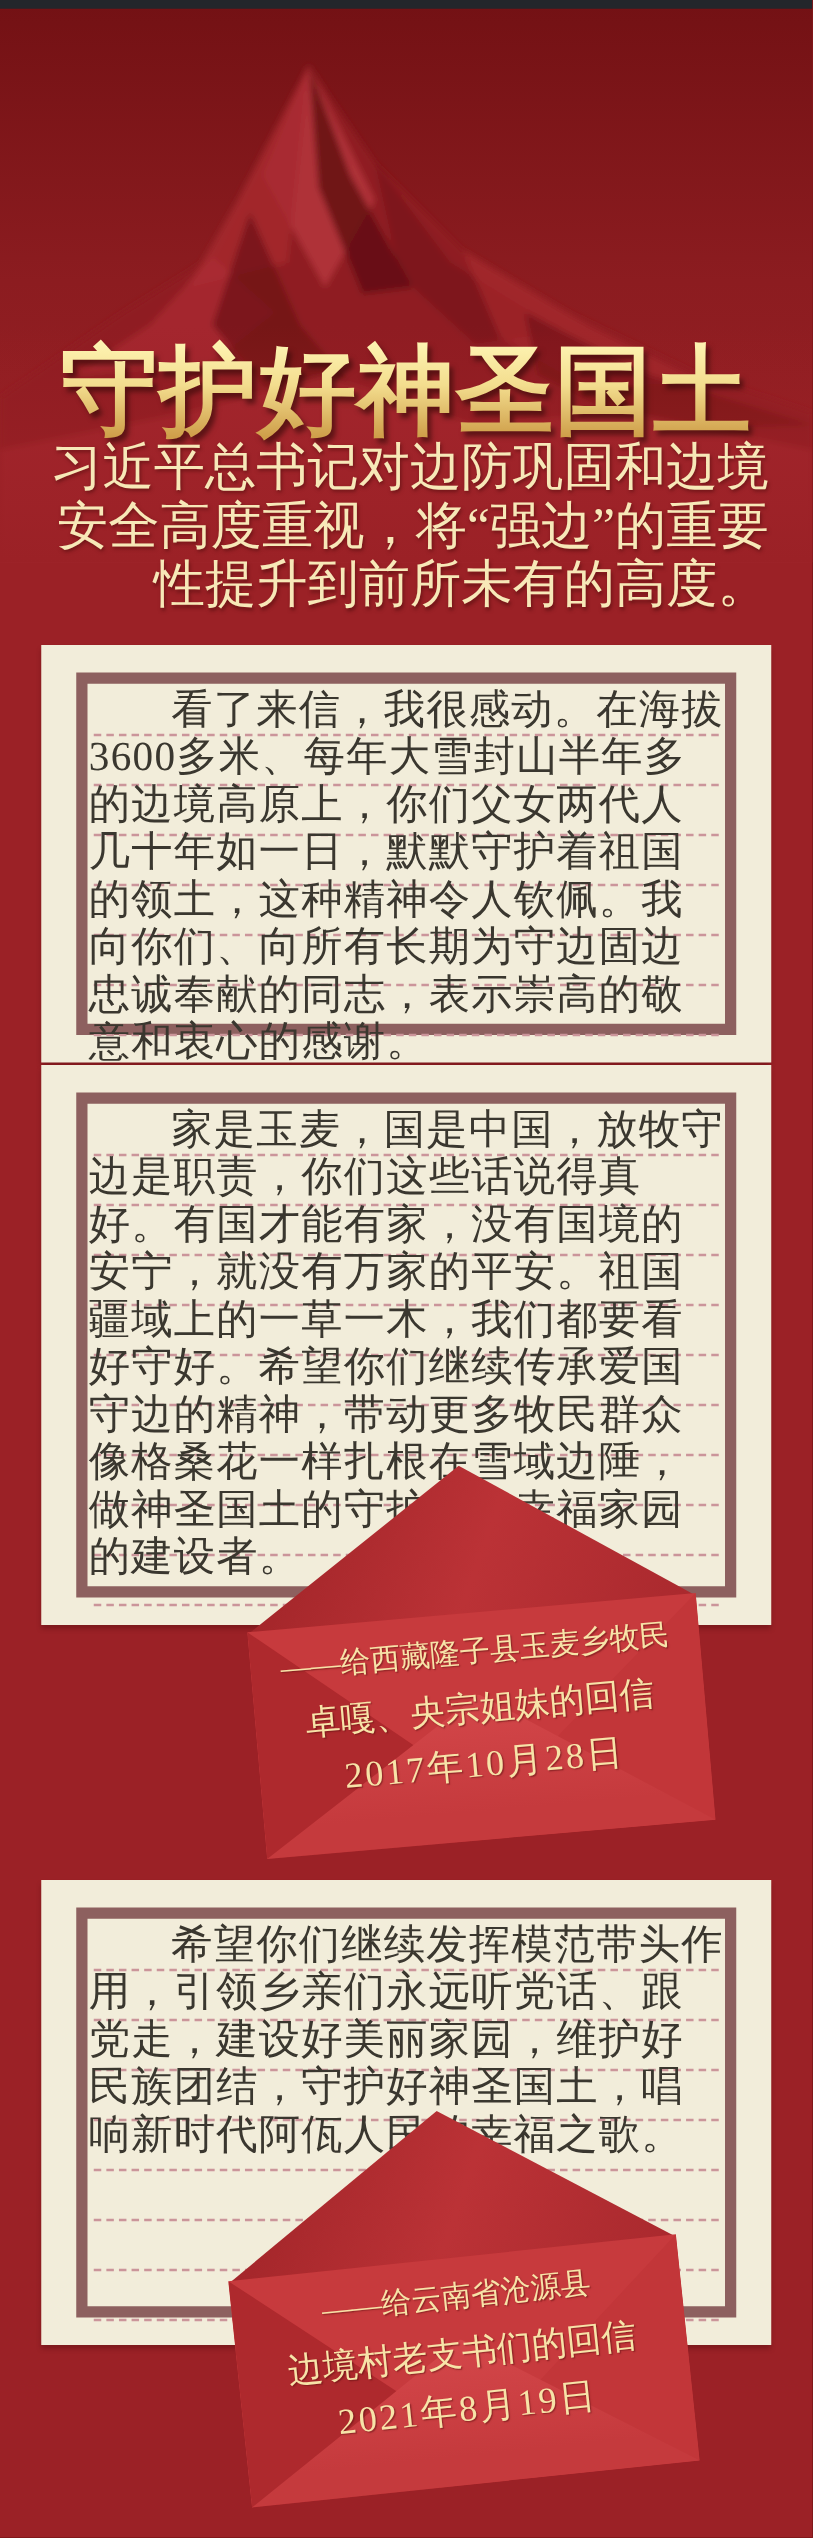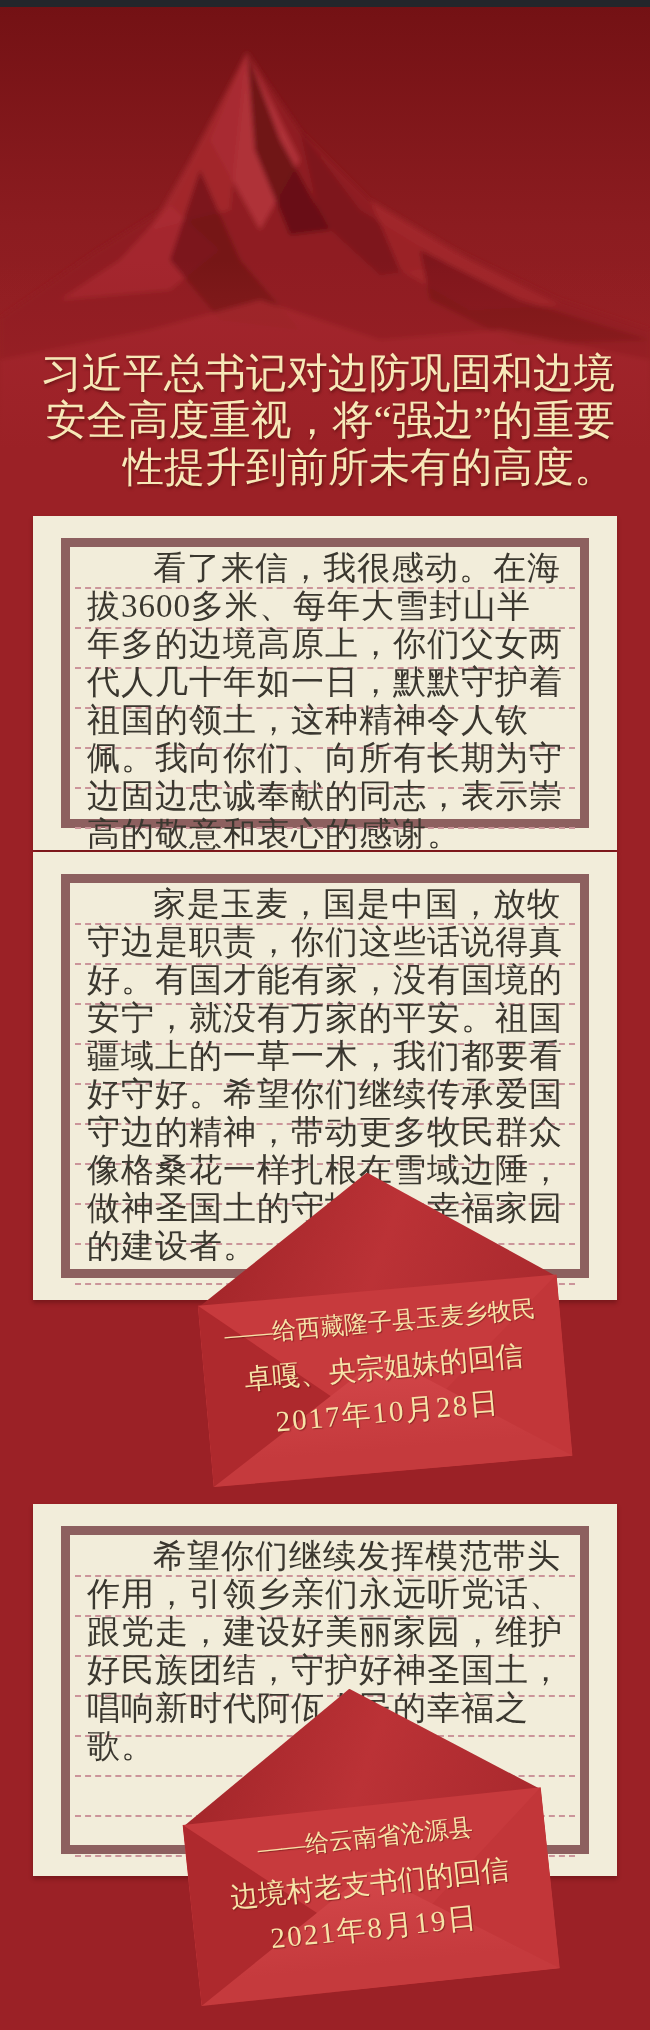--- a/index.html
+++ b/index.html
@@ -30,21 +30,21 @@
     position:absolute;left:33px;width:584px;background:#f2edda;
     padding:22px 28px;box-sizing:border-box;z-index:1;
     box-shadow:0 3px 4px rgba(60,8,10,.35);
   }
   .card-1{top:516px;}
   .card-2{top:852px;}
   .card-3{top:1504px;}
   .frame{border:9px solid #8d605f;position:relative;background:#f2edda;}
   .rules{position:absolute;top:2px;left:5px;right:5px;z-index:0;}
   .rules i{display:block;height:38px;border-bottom:2px dashed #cb959a;}
-  .sheet{position:relative;z-index:1;padding:2px 17px;box-sizing:border-box;}
+  .sheet{position:relative;z-index:1;padding:2px 1px;box-sizing:border-box;}
   .sheet-7{height:272px;}
   .sheet-10{height:386px;}
   .sheet-8{height:310px;}
   .sheet p{
     margin:0;font-size:33px;line-height:38px;color:#3a372f;
     text-indent:2em;letter-spacing:1px;
   }
   
   .envelope{position:absolute;width:360px;height:300px;z-index:4;}
   .env-1{left:200px;top:1172px;transform:rotate(-5deg);}
@@ -105,20 +105,21 @@
       <polygon points="370,200 470,260 560,305 470,310 400,270" fill="#a5282e" opacity="0.75"></polygon>
       <polygon points="247,52 280,140 330,230 290,235 255,150" fill="#5f0e12" opacity="0.8"></polygon>
       <polygon points="200,170 240,260 300,330 220,320 170,260" fill="#6b1014" opacity="0.7"></polygon>
       <polygon points="420,250 520,300 650,340 520,345 430,300" fill="#6b1014" opacity="0.6"></polygon>
       <polygon points="150,330 260,300 380,340 500,330 650,360 650,450 0,450 0,360" fill="#a92b31" opacity="0.8"></polygon>
     </g>
     <rect y="260" width="650" height="190" fill="url(#fade)"></rect>
   </svg>
   <div class="top-strip"></div>
 
+  <h1 class="hero-title"><span>守护好神圣国土</span></h1>
 
   <div class="hero-subtitle">习近平总书记对边防巩固和边境安全高度重视，将“强边”的重要性提升到前所未有的高度。</div>
 
   <div class="letter-card card-1">
     <div class="frame">
       <div class="rules">
         <i></i>
           <i></i>
           <i></i>
           <i></i>

